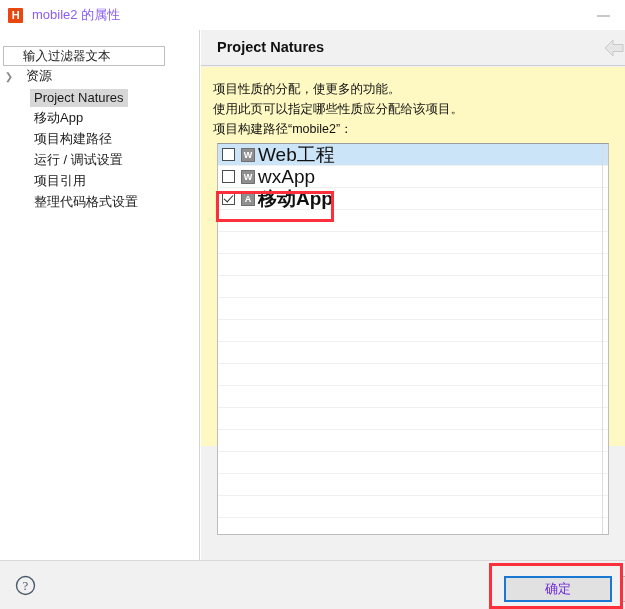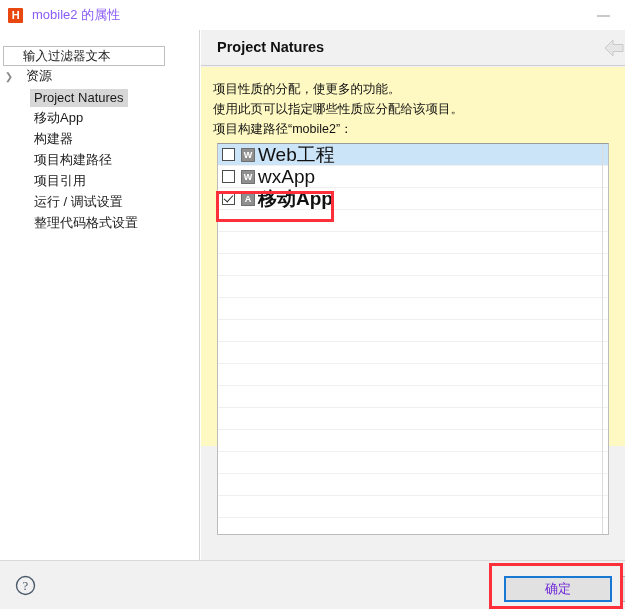--- a/index.html
+++ b/index.html
@@ -313,30 +313,27 @@
         <span class="chev">❯</span>
         <span class="tlabel">资源</span>
       </div>
       <div class="tree-item level1 selected">
         <span class="tlabel">Project Natures</span>
       </div>
       <div class="tree-item level1">
         <span class="tlabel">移动App</span>
       </div>
       <div class="tree-item level1">
-        <span class="tlabel">构建器</span>
+        <span class="tlabel">项目构建路径</span>
       </div>
       <div class="tree-item level1">
-        <span class="tlabel">项目构建路径</span>
+        <span class="tlabel">运行 / 调试设置</span>
       </div>
       <div class="tree-item level1">
         <span class="tlabel">项目引用</span>
-      </div>
-      <div class="tree-item level1">
-        <span class="tlabel">运行 / 调试设置</span>
       </div>
       <div class="tree-item level1">
         <span class="tlabel">整理代码格式设置</span>
       </div>
     </div>
 </div>
 
 <div id="right-pane">
   <div id="page-header">
     <div id="page-title">Project Natures</div>

